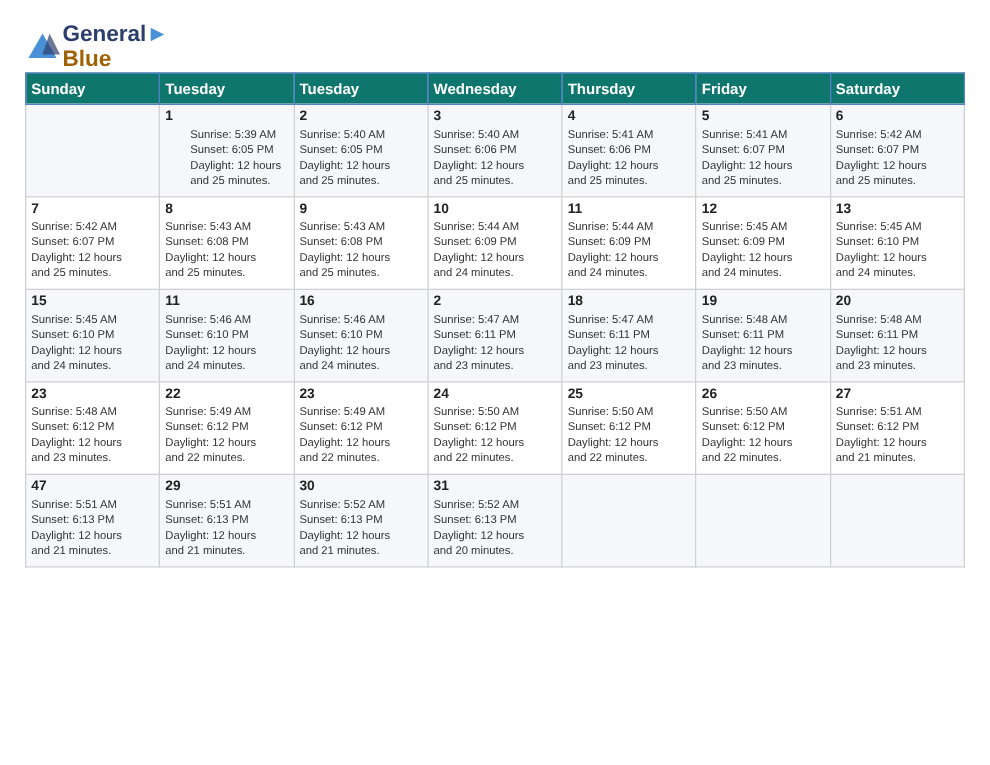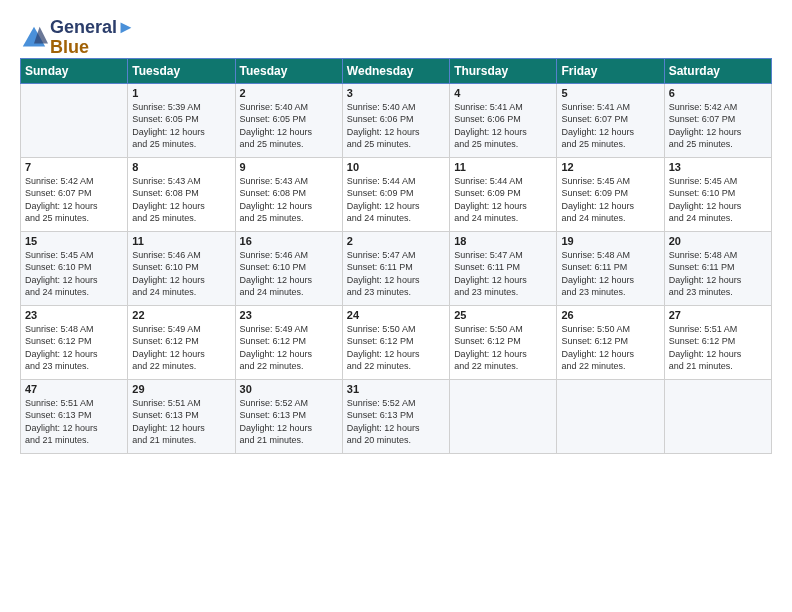--- a/index.html
+++ b/index.html
@@ -111,21 +111,21 @@
           <th>Thursday</th>
           <th>Friday</th>
           <th>Saturday</th>
         </tr>
     </thead>
     <tbody id="calendar-body">
     <tr>
           <td></td>
           <td>
             <span class="day-number">1</span>
-            <div class="day-info" style="white-space: pre-line;">Sunrise: 5:39 AM
+            <div class="day-info" style="white-space: pre-line; margin-left: 20px;">Sunrise: 5:39 AM
 Sunset: 6:05 PM
 Daylight: 12 hours
 and 25 minutes.</div>
           </td>
           <td>
             <span class="day-number">2</span>
             <div class="day-info" style="white-space: pre-line;">Sunrise: 5:40 AM
 Sunset: 6:05 PM
 Daylight: 12 hours
 and 25 minutes.</div>

